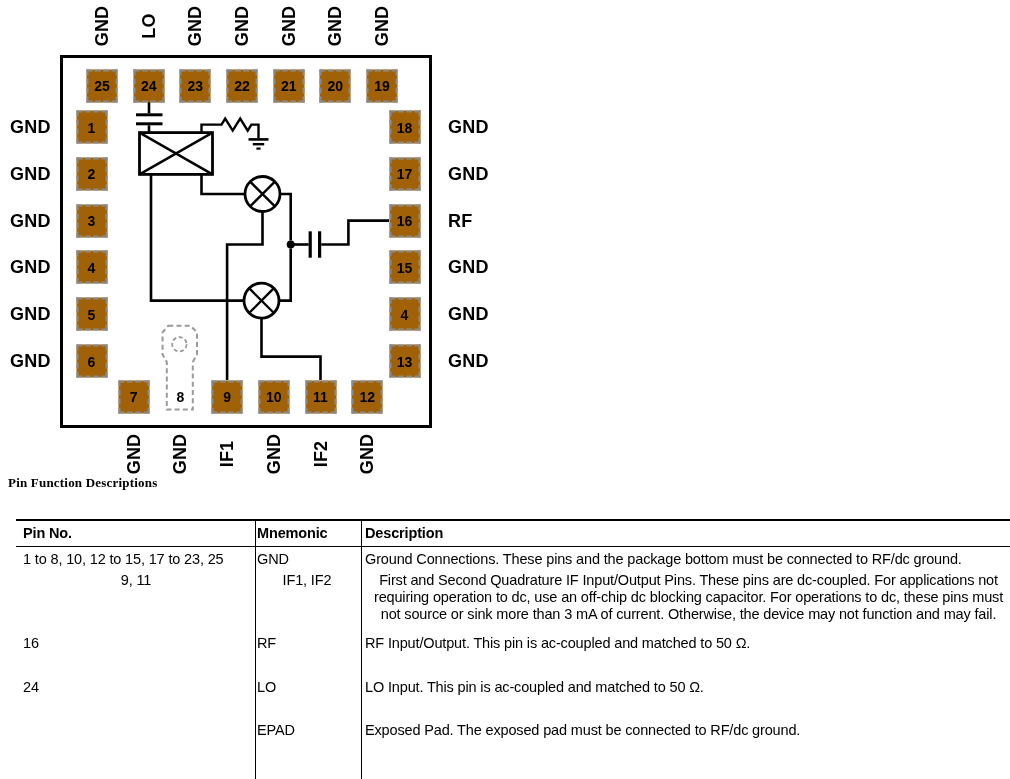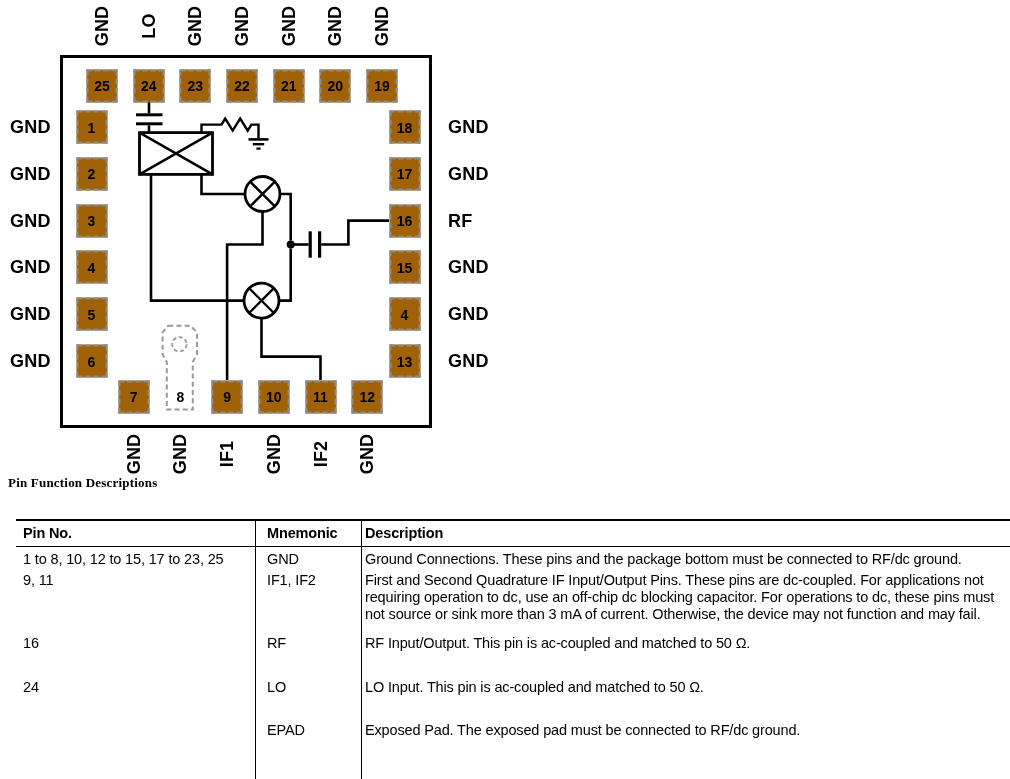--- a/index.html
+++ b/index.html
@@ -21,24 +21,24 @@
       font-family:"Liberation Serif","DejaVu Serif",serif;font-weight:bold;font-size:13px;letter-spacing:0.2px;}
   #table-wrap{position:absolute;left:16px;top:519px;width:1010px;height:260px;overflow:hidden;}
   .toprule{position:absolute;left:0;top:0;width:1010px;height:2px;background:#000;}
   .vline{position:absolute;top:0;width:1.4px;height:260px;background:#000;}
   #vline1{left:239px;} #vline2{left:345px;}
   table.pinfn{position:absolute;left:0;top:2px;width:1010px;border-collapse:collapse;table-layout:fixed;}
   table.pinfn td,table.pinfn th{vertical-align:top;font-size:14.5px;line-height:17px;
       letter-spacing:-0.15px;text-align:left;font-weight:normal;}
   table.pinfn th{font-weight:bold;border-bottom:1.4px solid #000;padding-top:4px;padding-bottom:4px;}
   .c1{padding-left:7px;padding-right:6px;white-space:nowrap;}
-  .c2{padding-left:12px;padding-right:4px;}
+  .c2{padding-left:2px;padding-right:4px;}
   .c3{padding-left:4px;padding-right:14px;}
   tr.r0 td{padding-top:4px;padding-bottom:2px;}
-  tr.r1 td{padding-top:2px;padding-bottom:10px;}
+  tr.r1 td{padding-top:2px;padding-bottom:10px;text-align:center;}
   tr.r2 td{padding-top:2px;padding-bottom:25px;}
   tr.r3 td{padding-top:2px;padding-bottom:24px;}
   tr.r4 td{padding-top:2px;padding-bottom:4px;margin-top:44px;}
 </style>
 </head>
 <body>
 
 <div id="stage">
 
   <div id="diagram">

